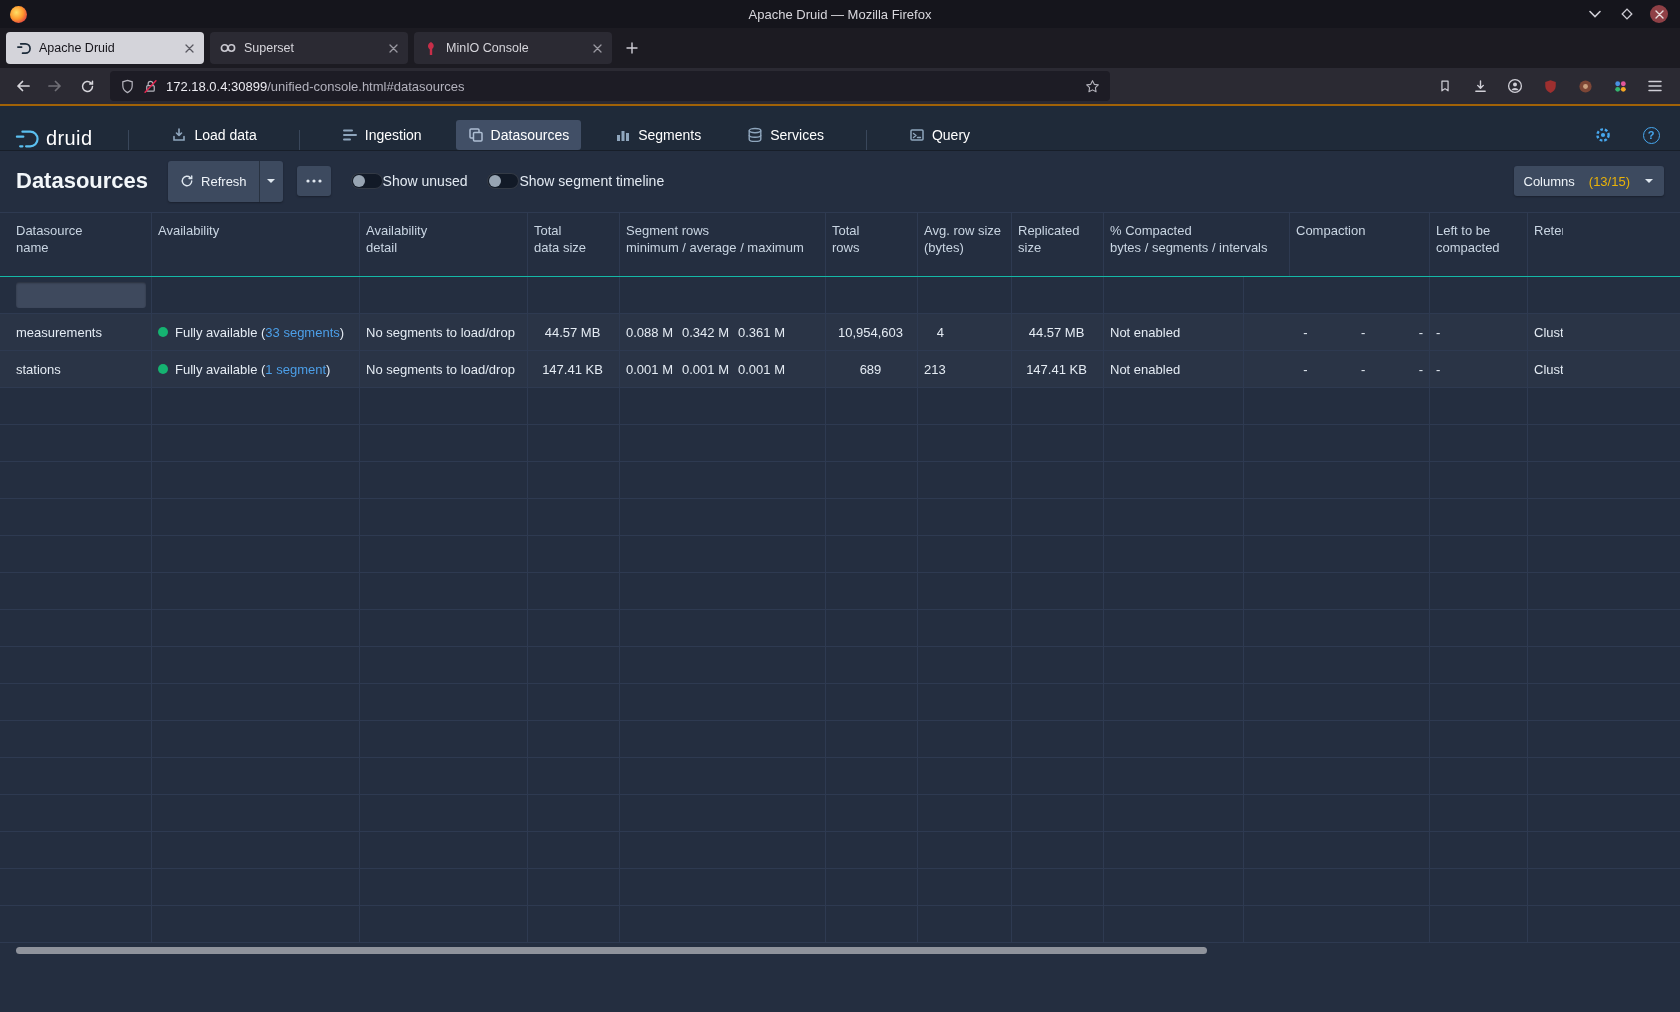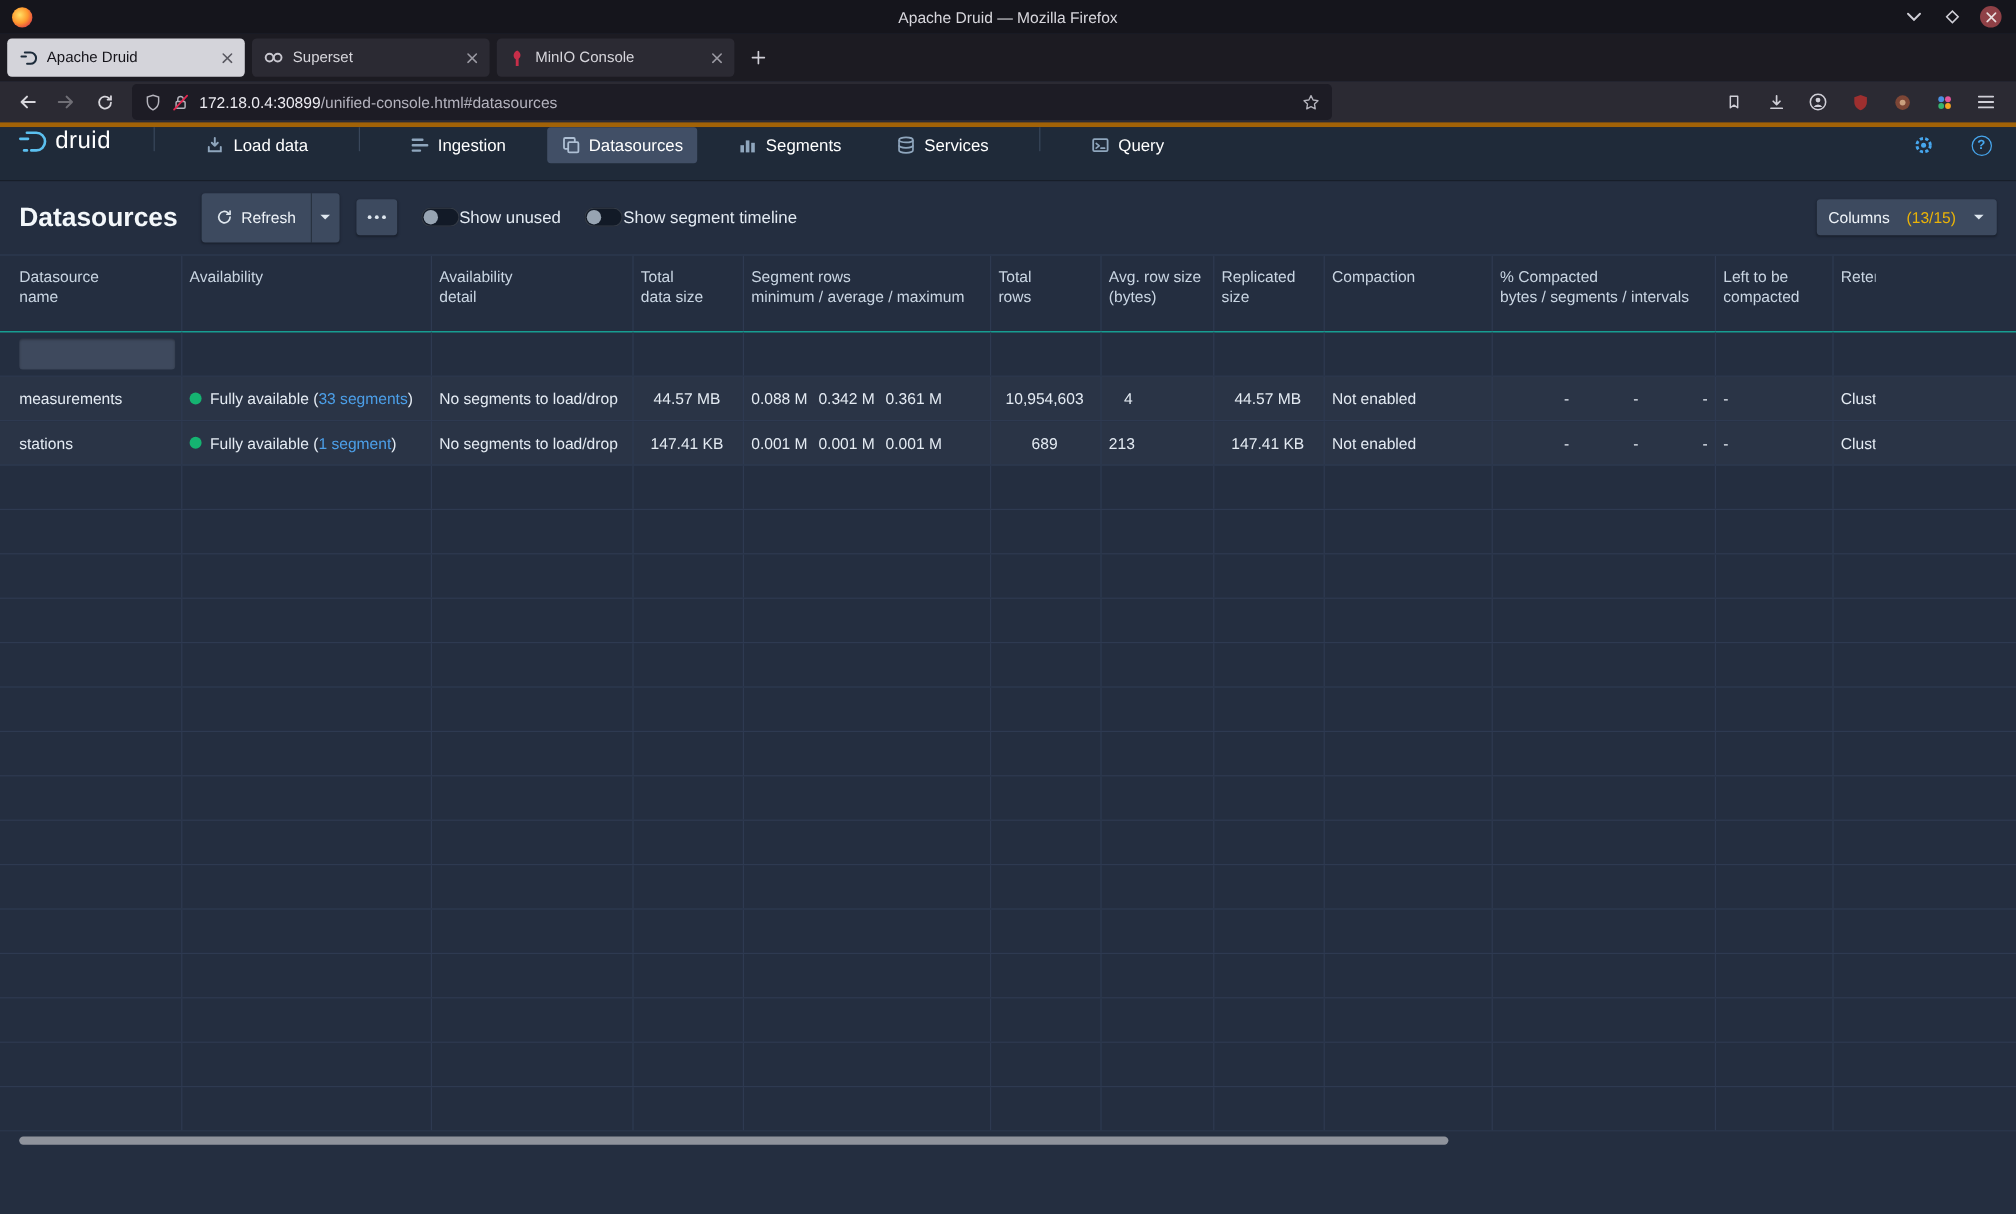--- a/index.html
+++ b/index.html
@@ -18,34 +18,34 @@
   
   .tabbar { height:40px; background:#1c1b22; display:flex; align-items:flex-end; padding:0 6px; }
   .tab { height:32px; margin:0 6px 4px 0; border-radius:4px; display:flex; align-items:center; gap:8px;
     padding:0 10px; width:198px; font-size:12.5px; color:#d6d5db; background:#2b2a33; }
   .tab.active { background:#d4d4da; color:#15141a; }
   .tab-label { flex:1; white-space:nowrap; overflow:hidden; }
   .tab-close { display:flex; opacity:.8; }
   .newtab { width:28px; height:28px; margin-bottom:6px; display:flex; align-items:center; justify-content:center; border-radius:4px; }
 
   
-  .toolbar { height:38px; background:#2b2a33; display:flex; align-items:center; padding:0 8px; gap:2px; border-bottom:4px solid #a16207; }
+  .toolbar { height:38px; background:#2b2a33; display:flex; align-items:center; padding:0 8px; gap:2px; border-bottom:2px solid #a16207; }
   .tb-btn { width:30px; height:30px; border-radius:4px; display:flex; align-items:center; justify-content:center; flex-shrink:0; }
   .tb-btn.disabled { opacity:.4; }
   .urlbar { flex:0 0 1000px; height:30px; margin-left:6px; background:#1d1c25; border-radius:4px;
     display:flex; align-items:center; padding:0 10px; gap:8px; }
   .url-text { flex:1; font-size:13px; white-space:nowrap; overflow:hidden; }
   .url-host { color:#ecebf1; }
   .url-path { color:#b3b2bd; }
   .lockwrap { position:relative; display:flex; }
   .tb-right { margin-left:auto; display:flex; align-items:center; gap:9px; padding-right:4px; }
   .tb-right .tb-btn { width:26px; height:26px; }
 
   
-  .appbar { height:44px; background:#1f2a39; display:flex; align-items:flex-start; padding:0 14px; gap:18px;
+  .appbar { height:44px; background:#1f2a39; display:flex; align-items:flex-end; padding:0 14px; gap:18px;
     box-shadow:0 1px 0 rgba(0,0,0,.35); }
   .brand { display:flex; align-items:center; gap:6px; margin-right:8px; }
   .brand-text { font-size:20px; color:#ffffff; letter-spacing:.4px; font-weight:500; }
   .vsep { width:1px; height:20px; background:#39475b; margin:0 10px; flex-shrink:0; }
   .nav-item { display:flex; align-items:center; gap:7px; padding:7px 12px; border-radius:3px; font-size:14px; color:#ffffff; margin:0 2px; white-space:nowrap; }
   .nav-item.active { background:#414f66; }
   .appbar .spacer { flex:1; }
   .icon-btn { width:30px; height:30px; display:flex; align-items:center; justify-content:center; border-radius:3px; }
   .help-circle { border:1.5px solid #47a7ee; border-radius:50%; width:17px; height:17px; display:flex; align-items:center; justify-content:center; color:#47a7ee; font-size:11px; font-weight:bold; }
 
@@ -436,27 +436,27 @@
         <div>rows</div>
       </div>
     <div class="hcell c6">
         <div>Avg. row size</div>
         <div>(bytes)</div>
       </div>
     <div class="hcell c7">
         <div>Replicated</div>
         <div>size</div>
       </div>
+    <div class="hcell c9">
+        <div>% Compacted</div>
+        <div>bytes / segments / intervals</div>
+      </div>
     <div class="hcell c8">
         <div>Compaction</div>
         <div></div>
-      </div>
-    <div class="hcell c9">
-        <div>% Compacted</div>
-        <div>bytes / segments / intervals</div>
       </div>
     <div class="hcell c10">
         <div>Left to be</div>
         <div>compacted</div>
       </div>
     <div class="hcell c11"><div class="clip">Retention</div><div></div></div>
   </div>
 
   <div class="frow">
     <div class="fcell c0 first">

